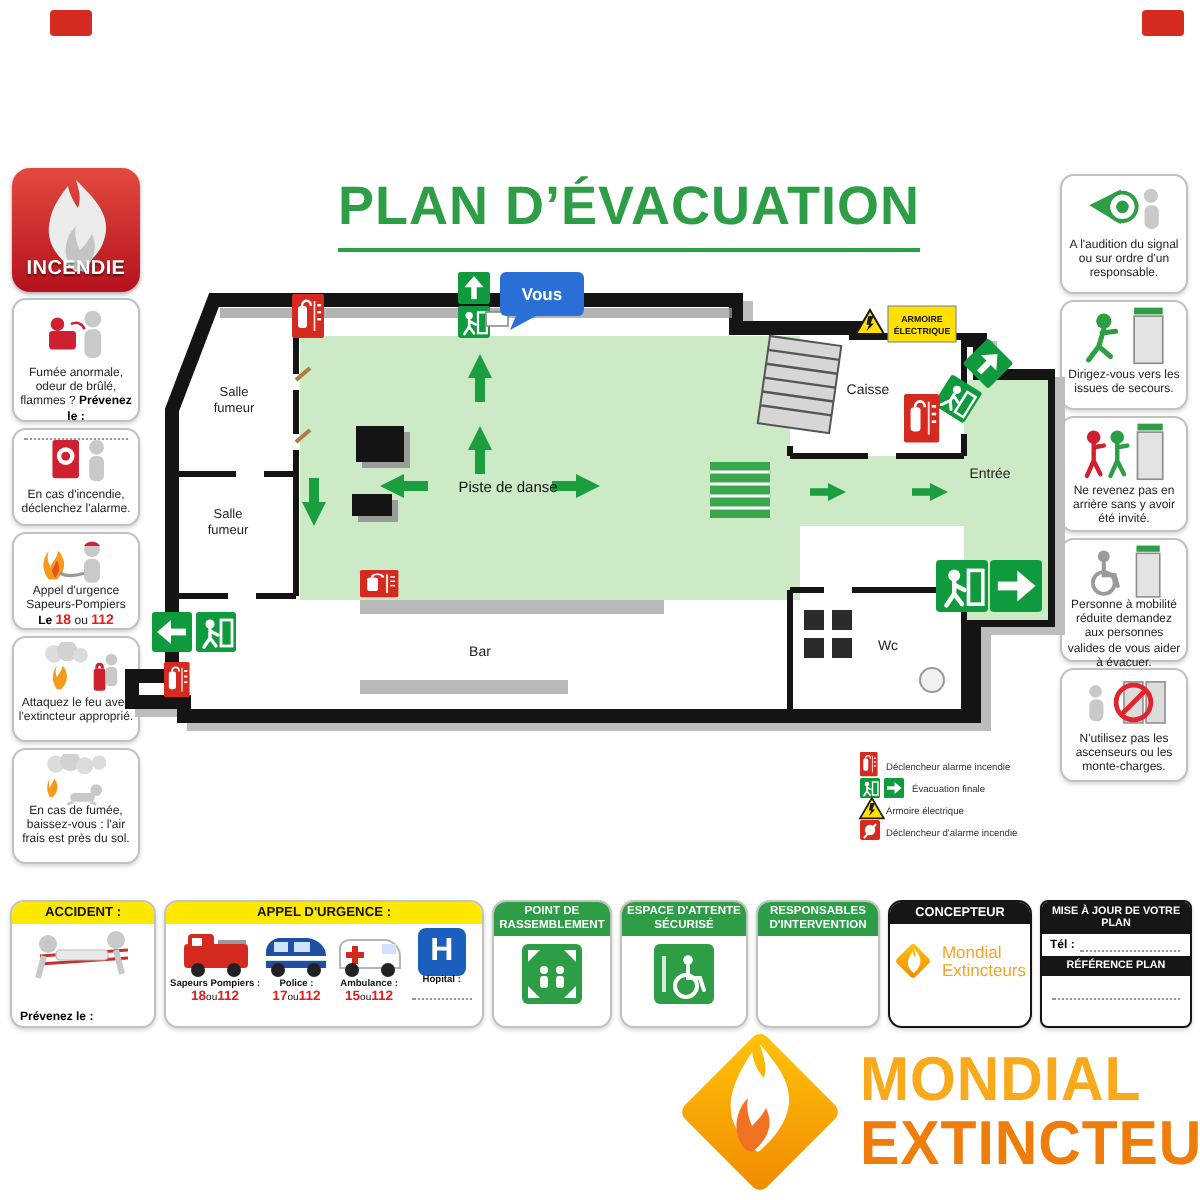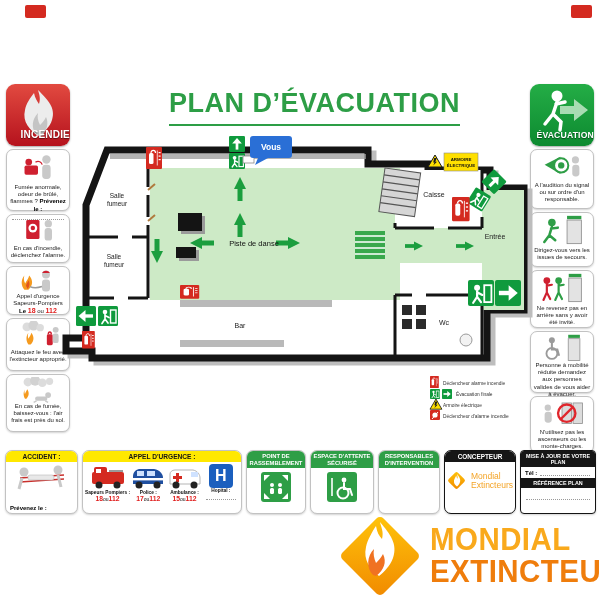--- a/index.html
+++ b/index.html
@@ -11,21 +11,21 @@
   #title span{display:inline-block;color:#2d9e46;font-weight:bold;font-size:27px;
       letter-spacing:.5px;border-bottom:2px solid #2d9e46;padding-bottom:5px;}
   
   .corner-tag{width:21px;height:13px;background:#d42a20;border-radius:2px;}
   
   .col{width:64px;}
   .badge{width:64px;height:62px;border-radius:9px;position:relative;overflow:hidden;
          box-shadow:0 1px 2px rgba(0,0,0,.35);}
   .badge-red{background:linear-gradient(#e24a40,#b5121d);}
   .badge-green{background:linear-gradient(#24ad46,#0d8a30);}
-  .badge .blabel{position:absolute;left:0;right:0;bottom:6px;text-align:right;color:#fff;
+  .badge .blabel{position:absolute;left:0;right:0;bottom:6px;text-align:center;color:#fff;
         font-weight:bold;font-size:10px;letter-spacing:.2px;text-shadow:0 1px 1px rgba(0,0,0,.5);}
   .ibox{width:64px;background:#fff;border:1px solid #c2c2c2;border-radius:7px;
         box-shadow:0 1px 2px rgba(0,0,0,.18);box-sizing:border-box;
         display:flex;flex-direction:column;align-items:center;padding:2px 2px;}
   .ibox svg{flex:0 0 auto;}
   .cap{font-size:6px;line-height:1.2;color:#222;text-align:center;width:58px;}
   .cap b{color:#000;}
   .red-num{color:#e0201f;font-weight:bold;font-size:7px;}
   .dotline{border-bottom:1px dotted #999;height:5px;width:52px;margin:1px auto 0;}
   
@@ -131,28 +131,20 @@
       <path d="M12 30 C16 26 16 21 13 17 C12 20 10 22 10 24 C9 21 9 19 10 17 C7 21 8 27 10 30 Z" fill="#f59a1e"></path>
       <circle cx="42" cy="25" r="4" fill="#c9c9c9"></circle>
         <rect x="24" y="27" width="17" height="6" rx="3" fill="#c9c9c9"></rect>
       <path d="M26 33 L22 35 M38 33 L42 35" stroke="#c9c9c9" stroke-width="2"></path>
     </svg>
     <div class="cap">En cas de fumée, baissez-vous : l'air frais est près du sol.</div>
   </div>
 </div>
 
 <div class="abs col" style="left:530px;top:84px;">
-  <div class="badge badge-green">
-    <svg width="64" height="62" viewBox="0 0 64 62">
-      <polygon points="30,22 44,22 44,15 58,26 44,37 44,30 30,30" fill="#a8dcb2"></polygon>
-      <circle cx="27" cy="12" r="5.5" fill="#fff"></circle>
-      <path d="M27 18 L23 30 M26 20 L35 18 M23 30 L15 40 M23 30 L31 38 L30 46" stroke="#fff" stroke-width="3.5" fill="none" stroke-linecap="round"></path>
-    </svg>
-    <div class="blabel" style="font-size:8.6px;">ÉVACUATION</div>
-  </div>
 
   <div class="ibox" style="margin-top:3px;height:60px;">
     <svg width="56" height="30" viewBox="0 0 56 38">
       <polygon points="6,16 26,6 26,28" fill="#2e9e46"></polygon>
       <circle cx="27" cy="17" r="9" fill="#fff" stroke="#2e9e46" stroke-width="2.5"></circle>
       <circle cx="27" cy="17" r="4" fill="#2e9e46"></circle>
       <circle cx="45" cy="10" r="4.5" fill="#c9c9c9"></circle>
         <rect x="41" y="16" width="9" height="15" rx="4" fill="#c9c9c9"></rect>
     </svg>
     <div class="cap">A l'audition du signal ou sur ordre d'un responsable.</div>

